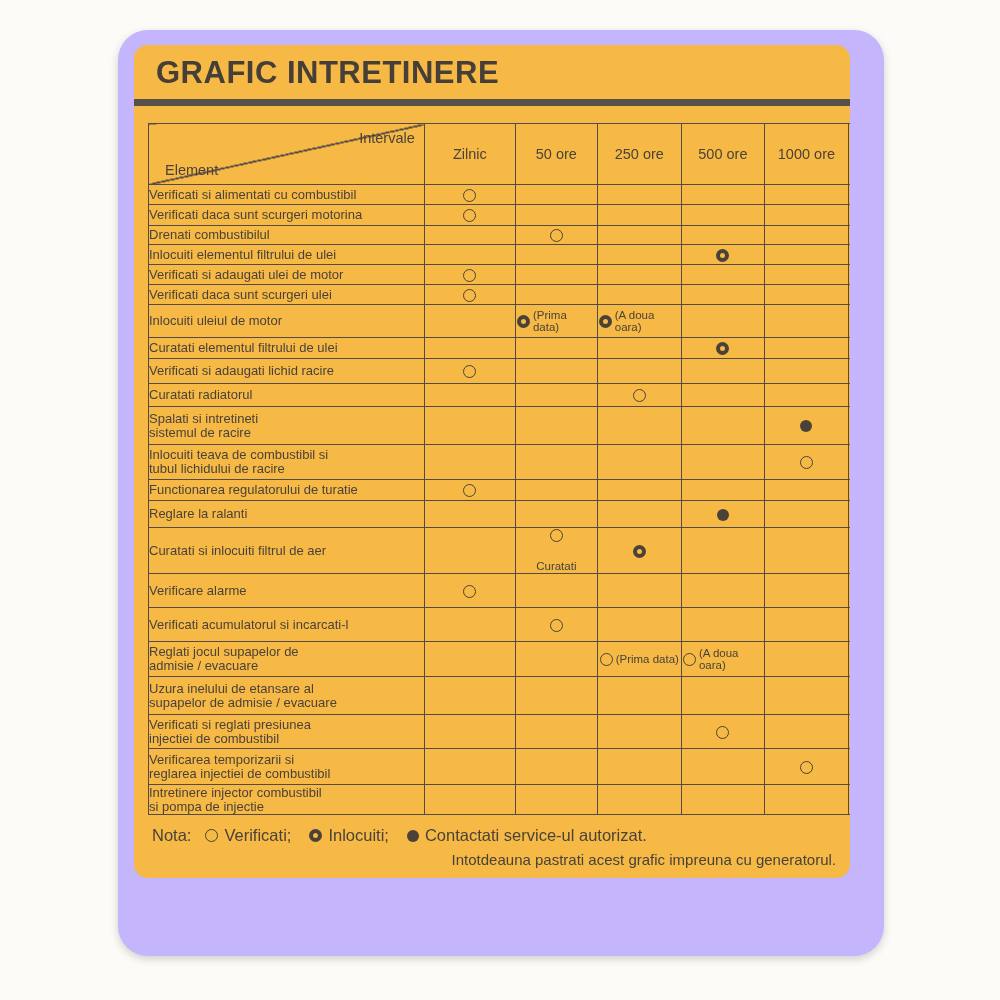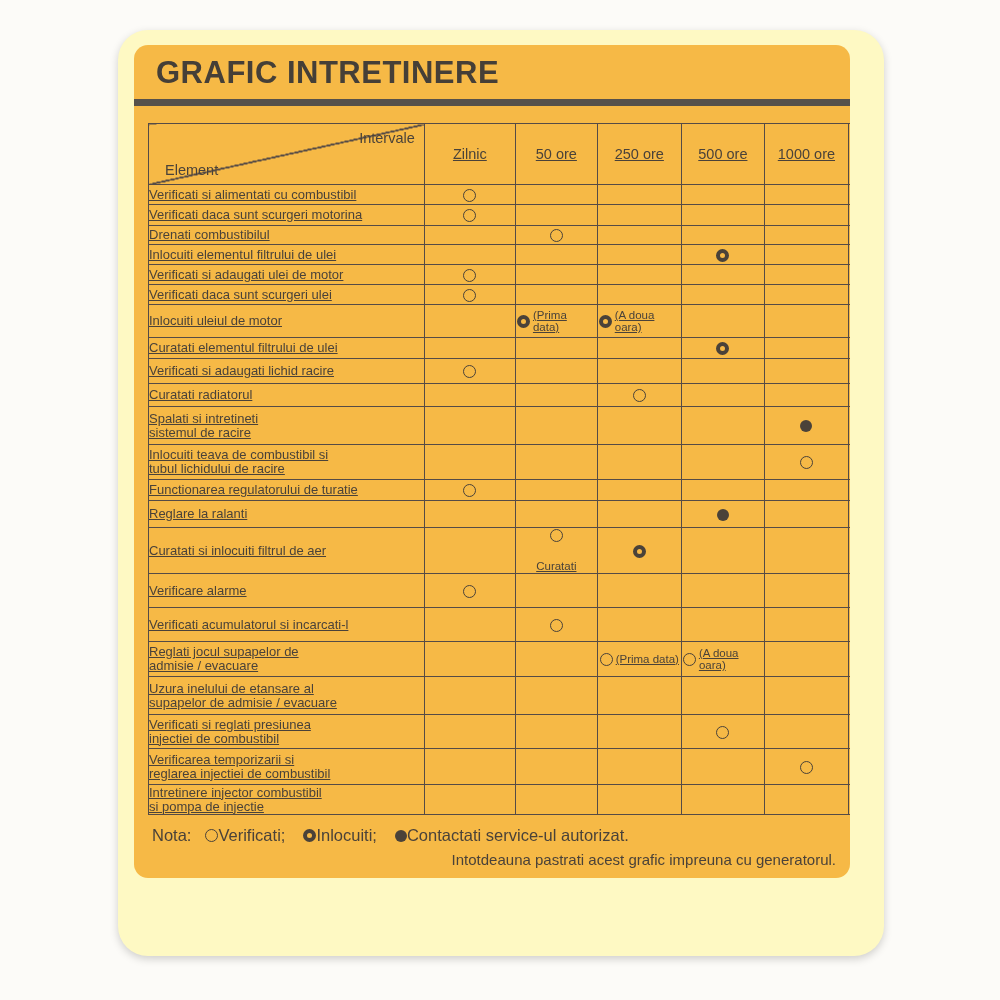--- a/index.html
+++ b/index.html
@@ -5,21 +5,21 @@
   html,body{margin:0;padding:0;}
   body{
     width:1000px;height:1000px;position:relative;
     background:#fcfbf8;
     font-family:"Liberation Sans", sans-serif;
     color:#4a4239;
     overflow:hidden;
   }
   .label-frame{
     position:absolute;left:118px;top:30px;width:766px;min-height:926px;
-    background:#fef9c3;
+    background:#c4b5fd;
     border-radius:30px;
     padding:15px 34px 16px 16px;
     box-sizing:border-box;
     box-shadow:0 3px 8px rgba(0,0,0,0.18);
   }
   .label-inner{
     background:#f6b946;
     border-radius:14px;
     overflow:hidden;
     min-height:100%;
@@ -38,21 +38,20 @@
     flex:1;
   }
   .intro{font-size:18.5px;line-height:22px;color:#4a4339;}
   .intro .jline{text-align:justify;text-align-last:justify;}
   .intro .lline{text-align:left;}
 
   table.sched{
     border-collapse:collapse;table-layout:fixed;
     width:784px;margin-top:9px;
     color:#4a4239;
-    text-decoration:underline;
   }
   table.sched th, table.sched td{
     border:1.5px solid #554b46;
     padding:0;
     font-weight:normal;
     vertical-align:middle;
   }
   th.corner{
     position:relative;height:60px;
     background-image:linear-gradient(to bottom right,
@@ -76,21 +75,21 @@
   .sym{display:inline-block;flex:0 0 auto;vertical-align:middle;box-sizing:border-box;}
   .sym-check{width:13px;height:13px;border:1.7px solid #4a4239;border-radius:50%;background:transparent;}
   .sym-replace{width:13px;height:13px;border:4.2px solid #4a4239;border-radius:50%;background:#f6b946;}
   .sym-service{width:12px;height:12px;background:#4a4239;border-radius:50%;}
 
   .legend-row{
     display:flex;align-items:center;gap:14px;
     margin-top:11px;padding-left:4px;
     font-size:16.5px;
   }
-  .legend-item{display:flex;align-items:center;}
+  .legend-item{display:flex;align-items:center;gap:6px;}
   .footer-note{margin-top:6px;padding-left:4px;font-size:15px;text-align:right;}
 </style>
 </head>
 <body>
 
 <div class="label-frame">
   <div class="label-inner">
 
     <div class="title-band">
       <h1>GRAFIC INTRETINERE</h1>

